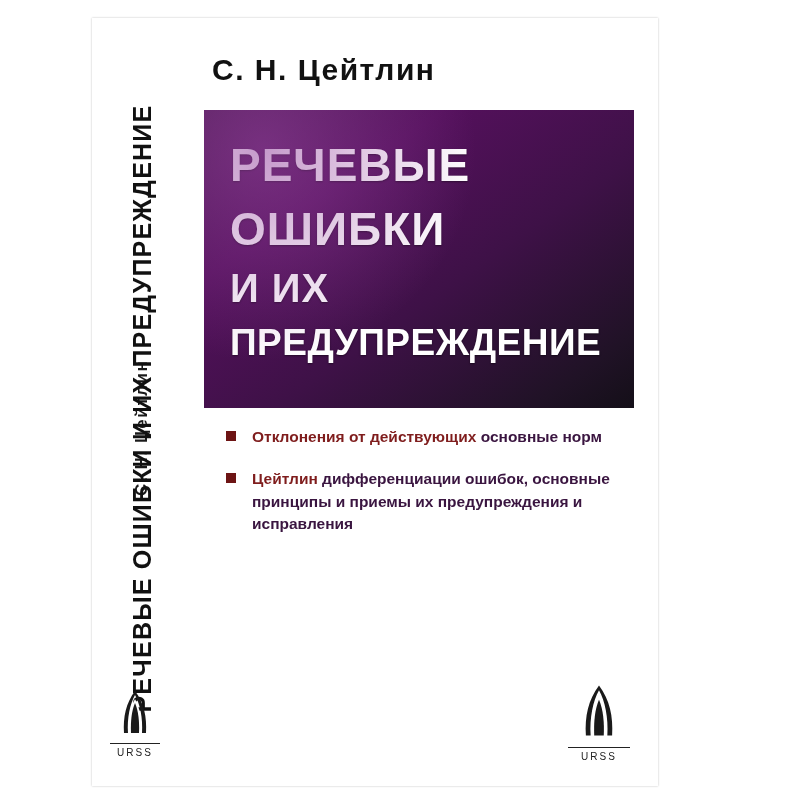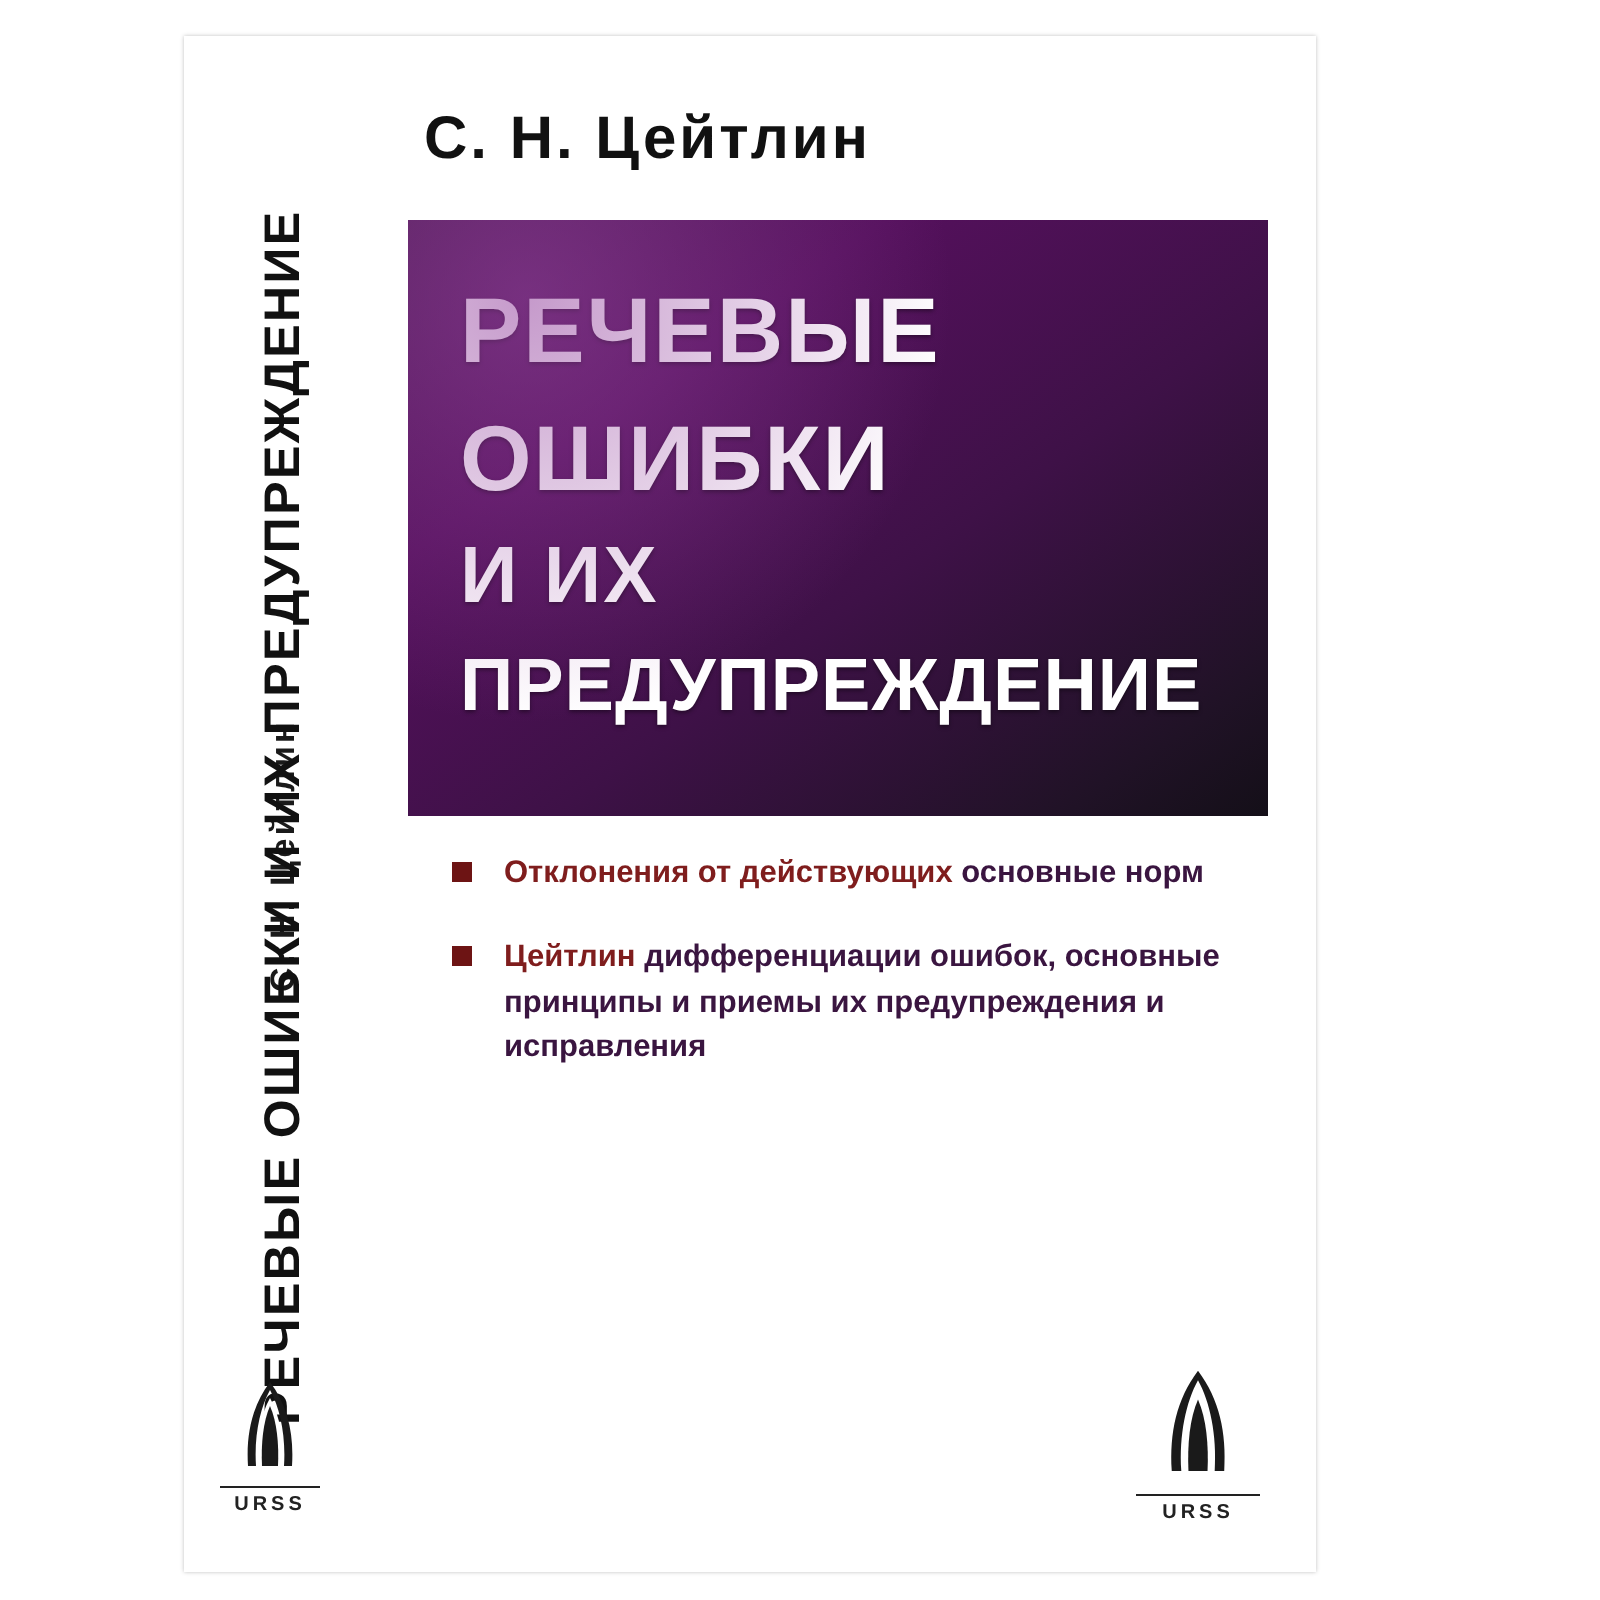--- a/index.html
+++ b/index.html
@@ -182,21 +182,21 @@
   .logo-mark {
     display: block;
     margin: 0 auto;
   }
   .logo-text {
     display: block;
     font-size: 10px;
     letter-spacing: 2px;
     color: #222222;
     margin-top: 3px;
-    font-weight: bold;
+    font-weight: normal;
   }
   .logo-rule {
     display: block;
     width: 100%;
     height: 1px;
     background: #222222;
     margin: 2px auto 2px auto;
   }
 </style>
 </head>

